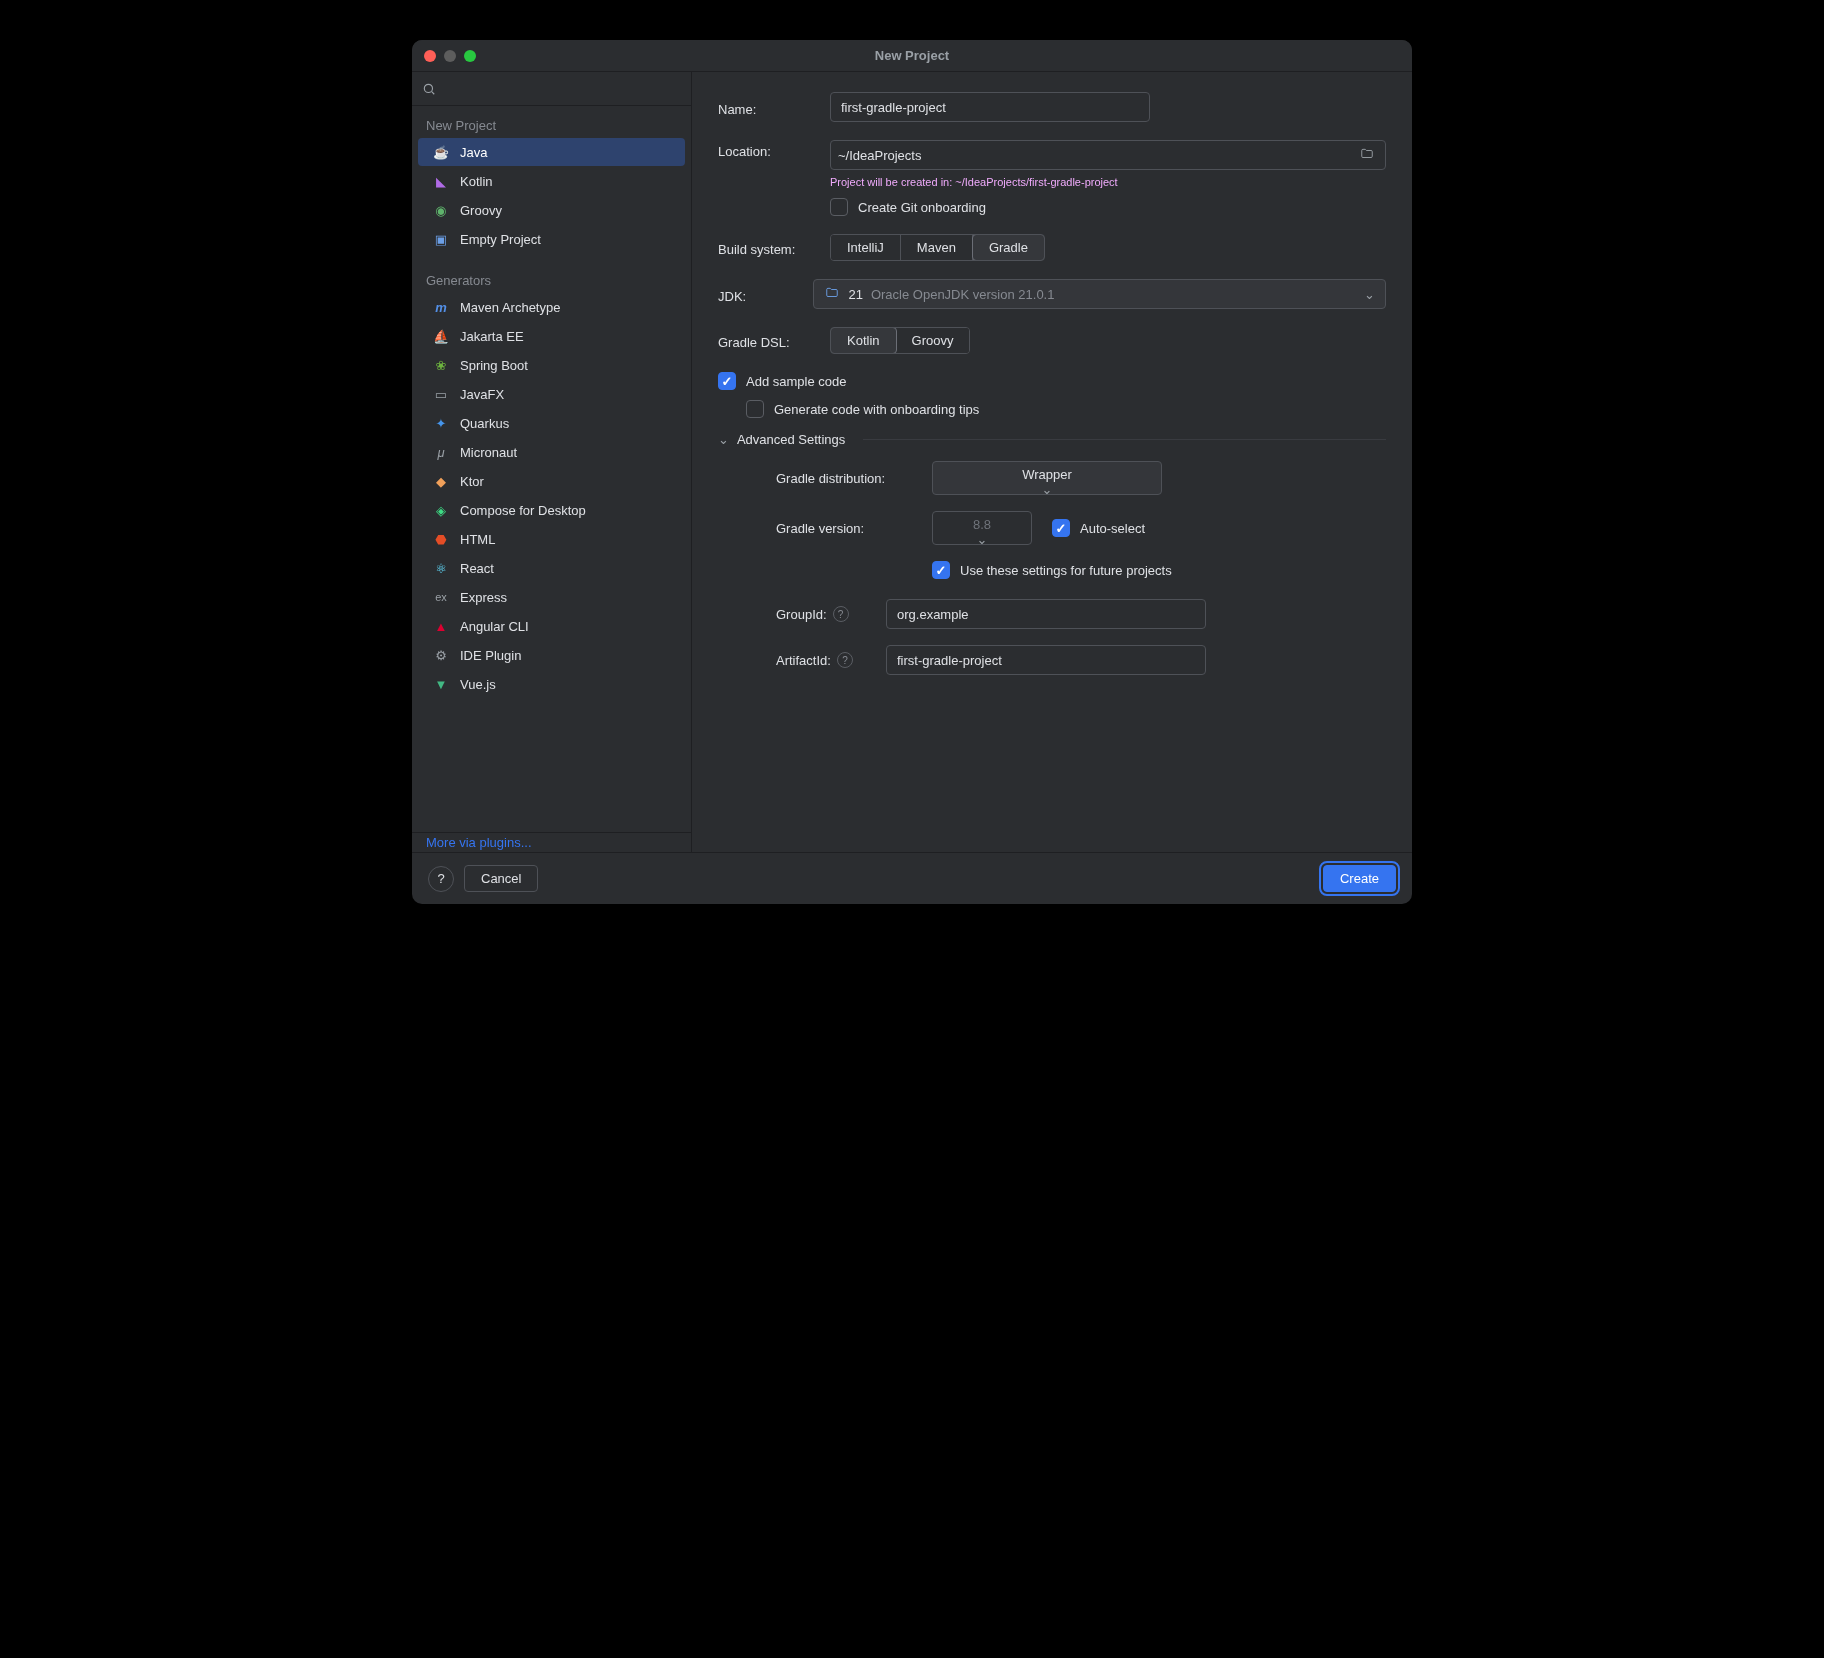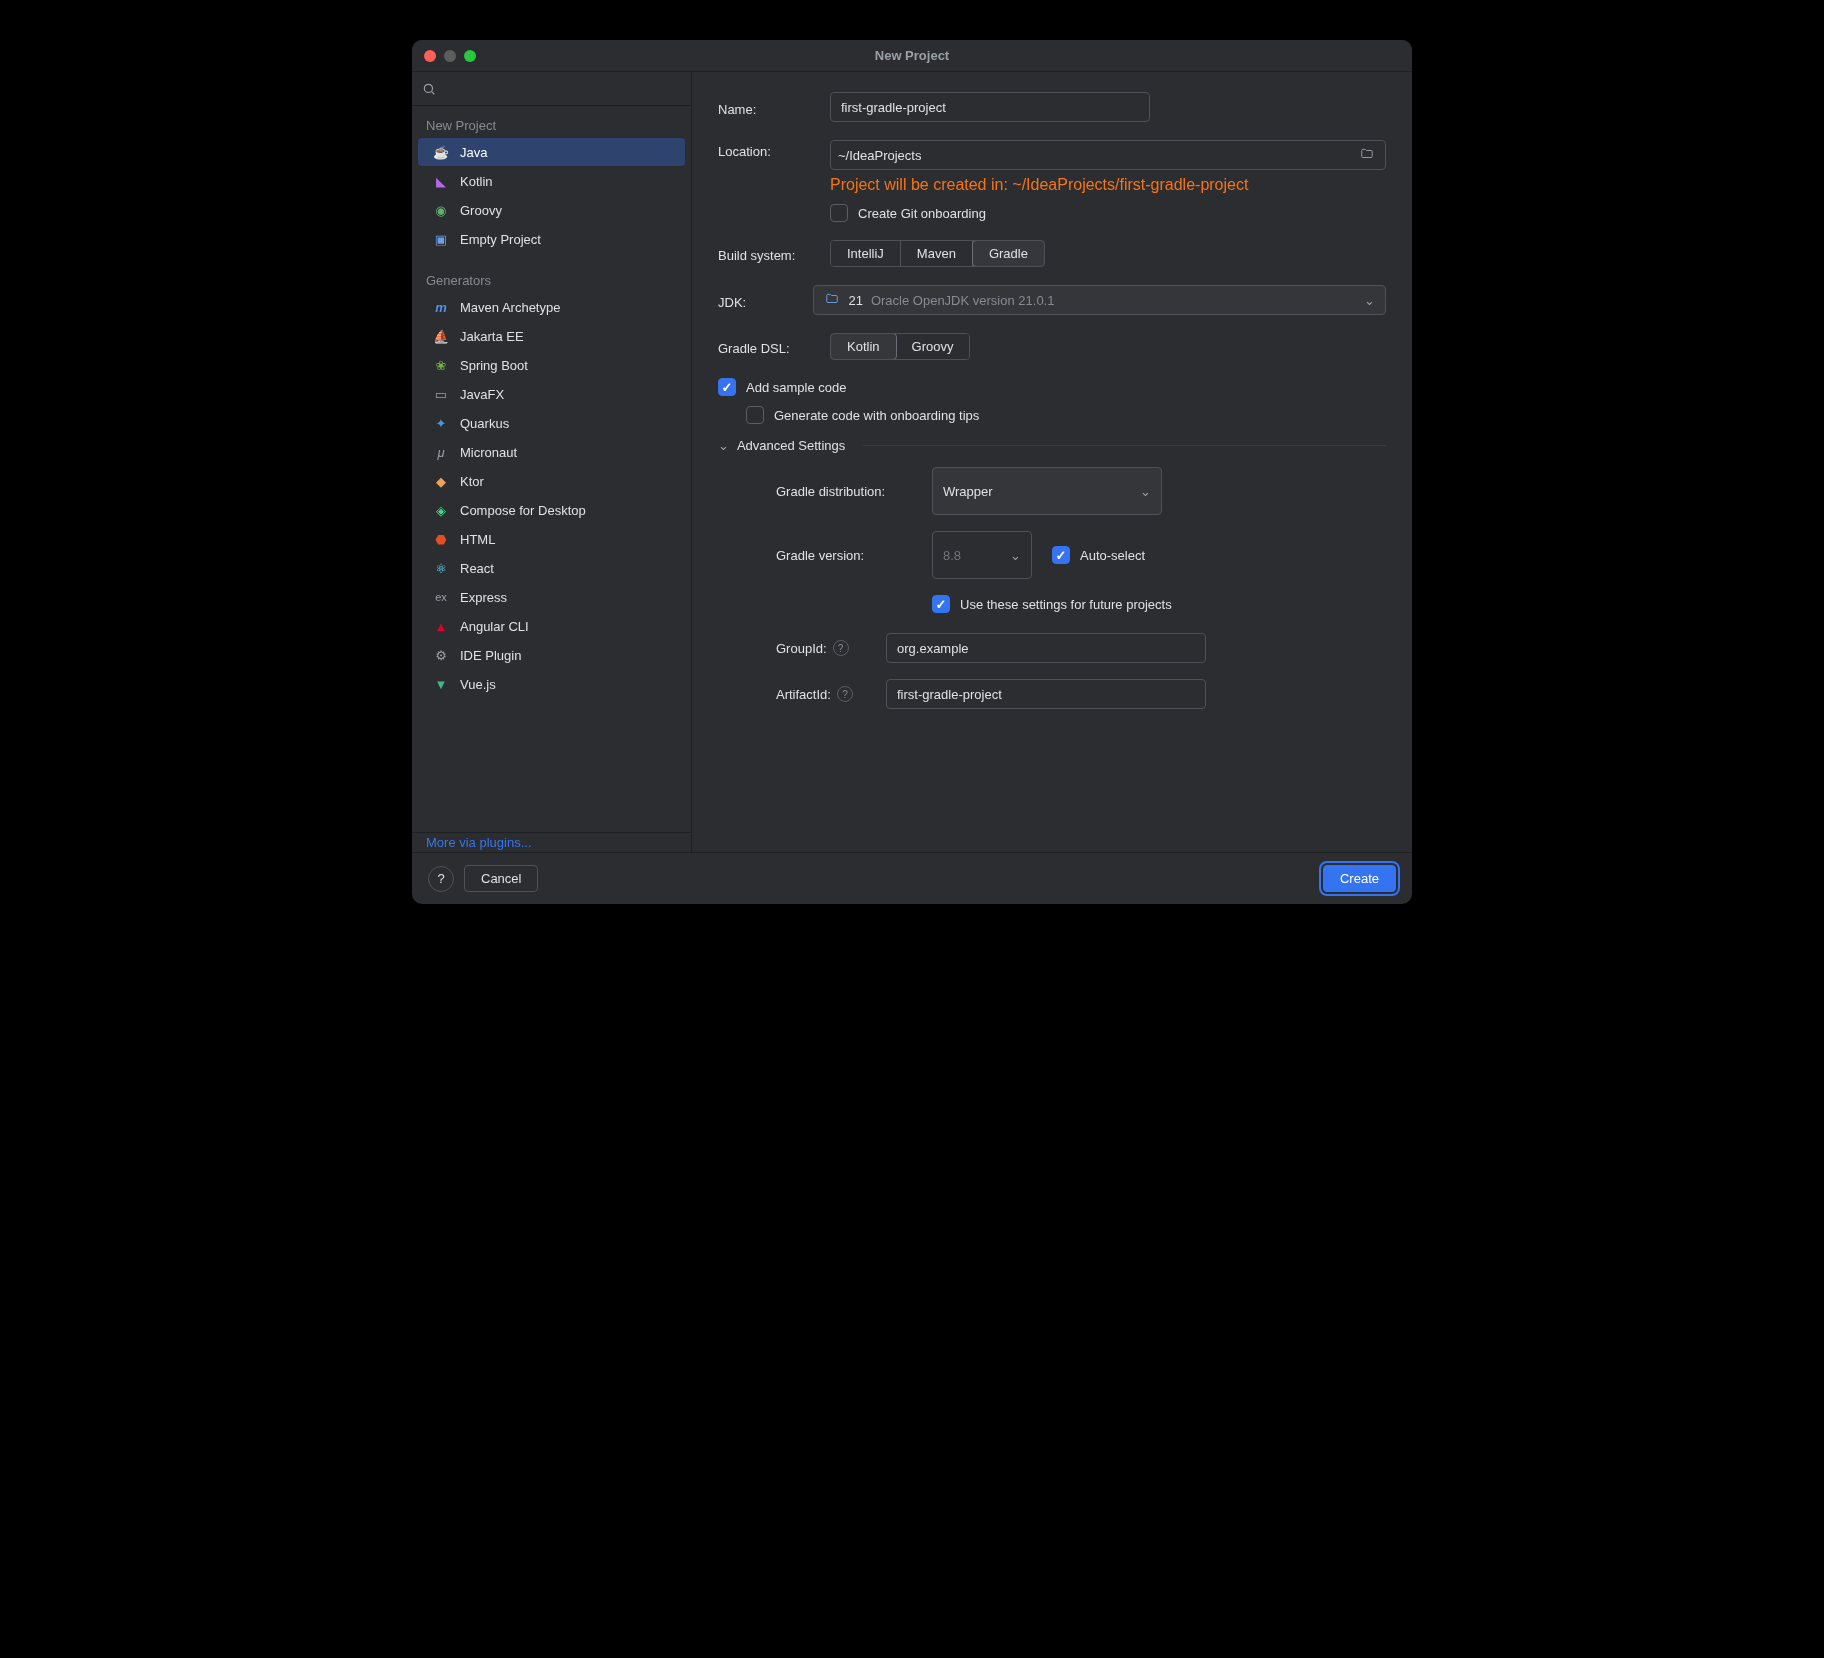--- a/index.html
+++ b/index.html
@@ -130,22 +130,22 @@
     color: #dfe1e5;
     font-size: 13px;
     outline: none;
     display: flex;
     align-items: center;
   }
   .text-input { width: 320px; height: 30px; }
   .text-input.full { width: 100%; position: relative; padding-left: 7px; }
   .text-input.full .folder-ico { margin-left: auto; color: #9aa0a6; }
   .hint {
-    color: #f97316;
-    font-size: 16px;
+    color: #f0abfc;
+    font-size: 11px;
     margin-top: 6px;
   }
   .checkbox-row {
     display: flex;
     align-items: center;
     gap: 10px;
     margin-top: 10px;
   }
   .cb {
     width: 18px; height: 18px;
@@ -194,24 +194,25 @@
     max-width: 470px;
     height: 30px;
     justify-content: space-between;
     cursor: pointer;
     background: #34363a;
   }
   .dropdown .dd-left { display: flex; align-items: center; gap: 8px; }
   .dropdown .dd-sub { color: #868a91; }
   .small-dropdown {
     width: 230px;
-    height: 48px;
+    height: 34px;
     justify-content: space-between;
     cursor: pointer;
     background: #34363a;
+    flex-direction: column;
   }
   .small-dropdown.disabled {
     background: #2b2d30;
     color: #6f737a;
     cursor: default;
   }
   .chev { color: #9aa0a6; }
   .section-header {
     display: flex;
     align-items: center;

